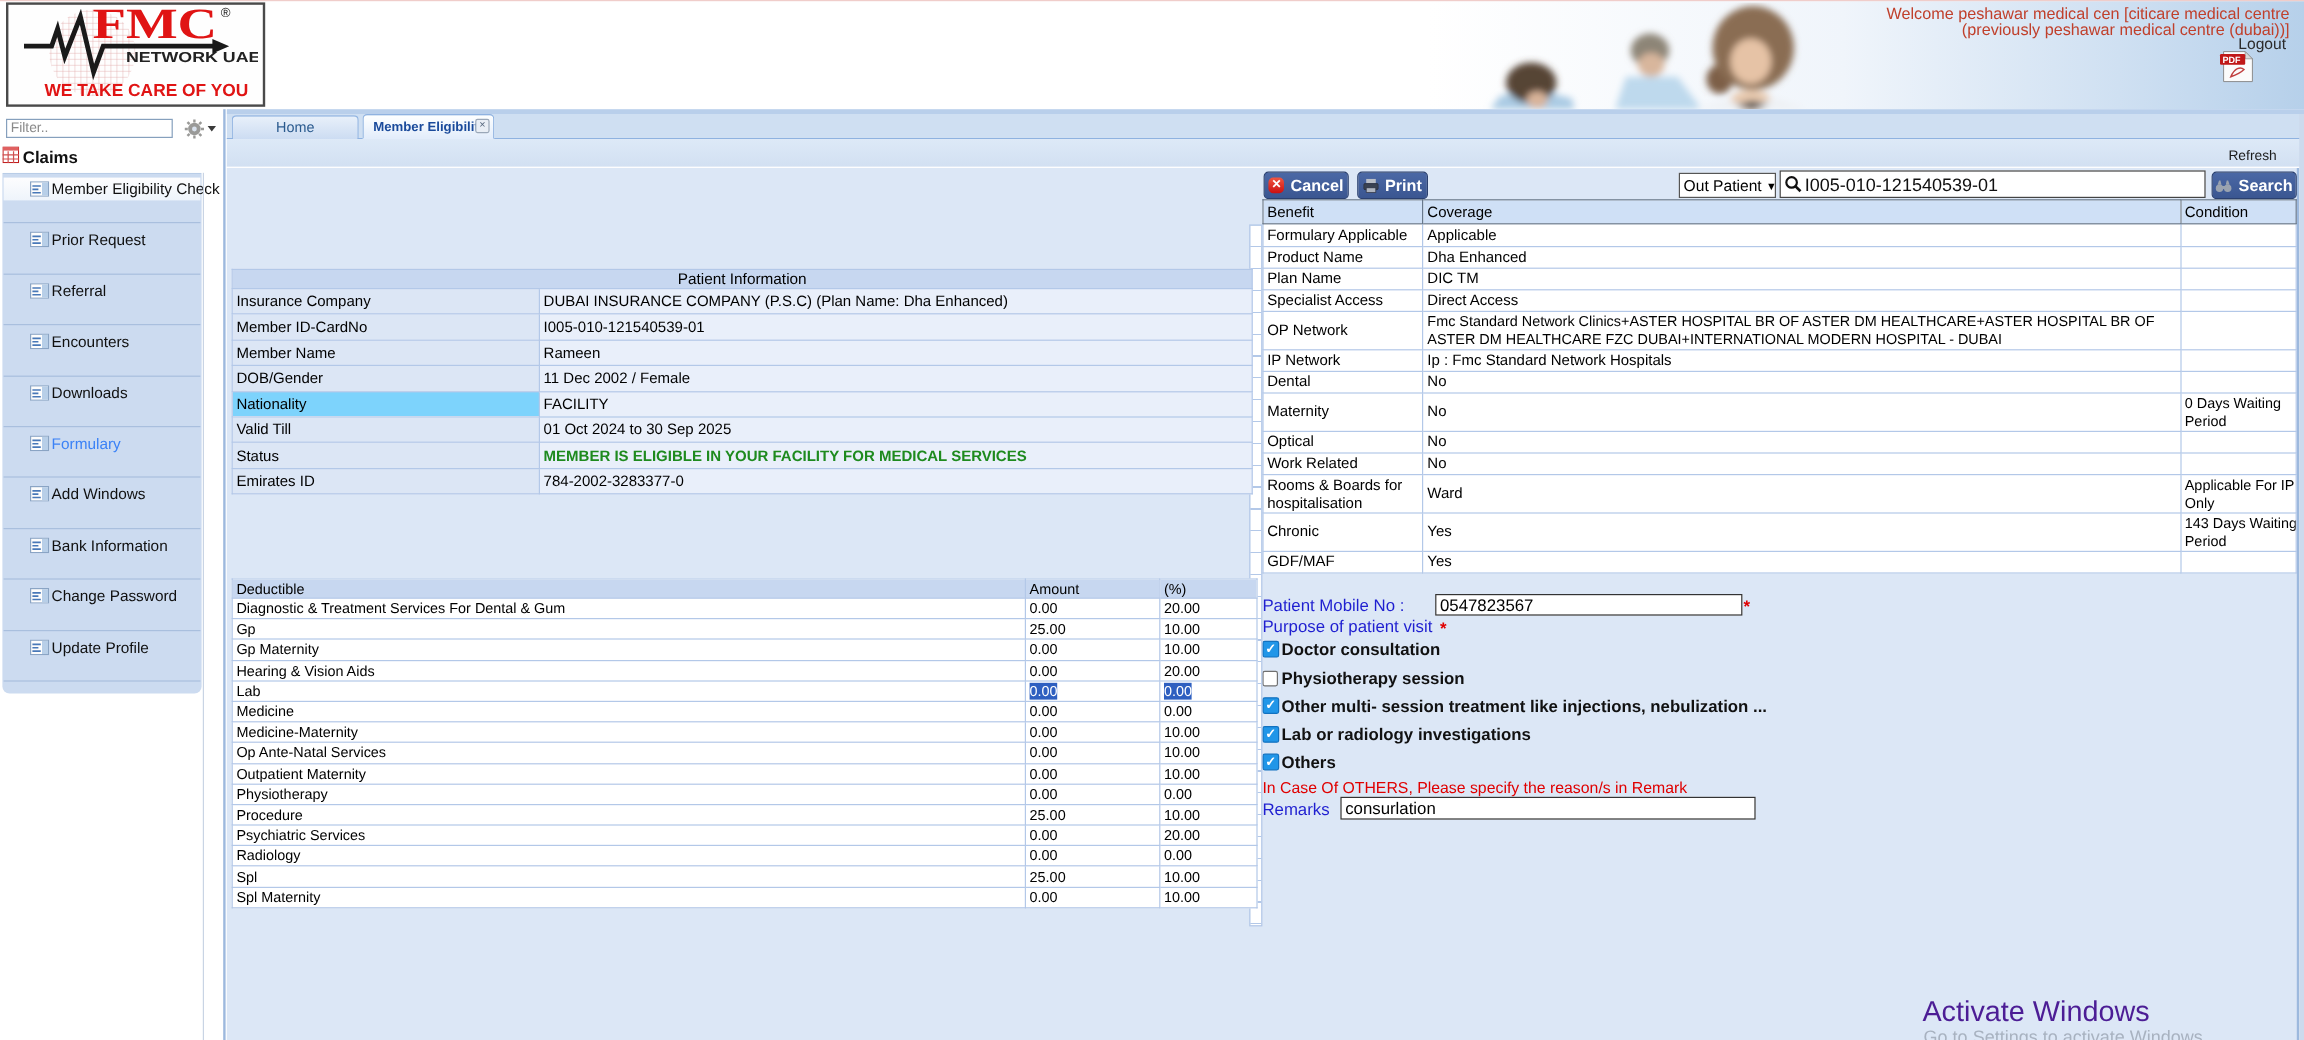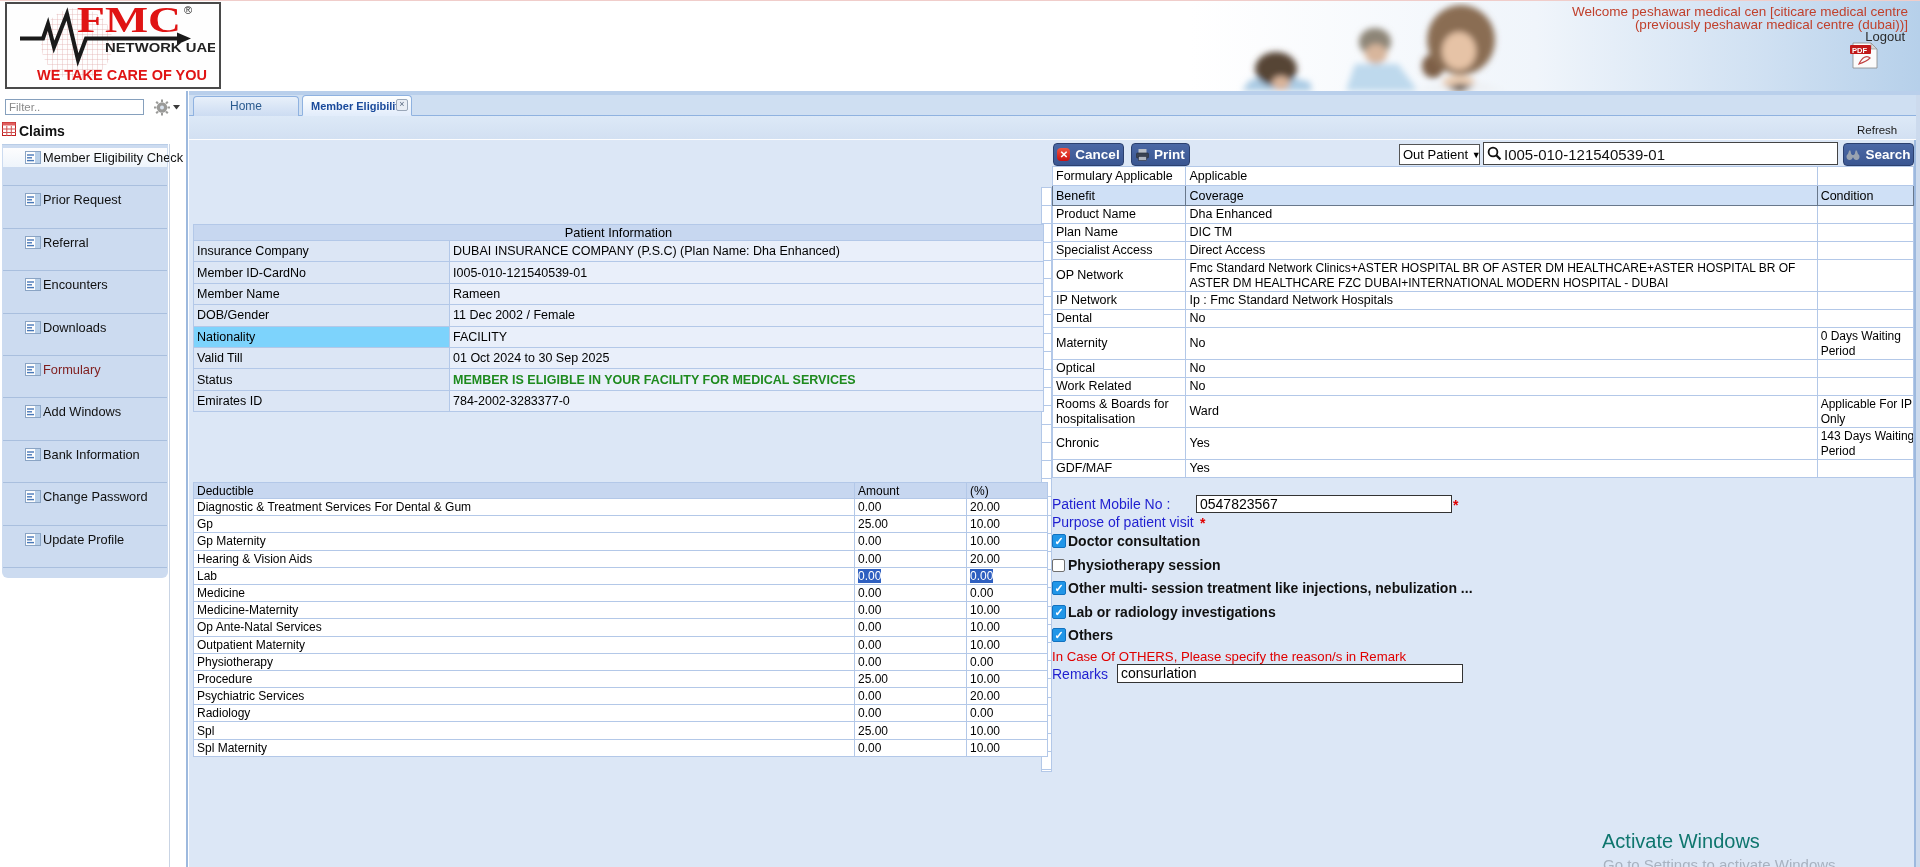--- a/index.html
+++ b/index.html
@@ -166,21 +166,21 @@
     <div class="abs" style="left:3px;top:355px;width:164px;height:1px;background:#a9bfde;"></div>
     <svg class="abs" style="left:25px;top:363px" width="16" height="13" viewBox="0 0 16 13">
       <rect x="0.5" y="0.5" width="15" height="12" fill="#fdfdfd" stroke="#8aa4c4"></rect>
       <rect x="10" y="1" width="5" height="11" fill="#b8cfe8"></rect>
       <g stroke="#4878b8" stroke-width="1.4">
         <line x1="2" y1="4" x2="9" y2="4"></line>
         <line x1="2" y1="6.8" x2="7" y2="6.8"></line>
         <line x1="2" y1="9.6" x2="9" y2="9.6"></line>
       </g>
     </svg>
-    <div class="abs nw" style="left:43px;top:362px;font-size:12.8px;color:#7f1d1d;">Formulary</div>
+    <div class="abs nw" style="left:43px;top:362px;font-size:12.8px;color:#3b82f6;">Formulary</div>
     <div class="abs" style="left:3px;top:397.4px;width:164px;height:1px;background:#a9bfde;"></div>
     <svg class="abs" style="left:25px;top:405.4px" width="16" height="13" viewBox="0 0 16 13">
       <rect x="0.5" y="0.5" width="15" height="12" fill="#fdfdfd" stroke="#8aa4c4"></rect>
       <rect x="10" y="1" width="5" height="11" fill="#b8cfe8"></rect>
       <g stroke="#4878b8" stroke-width="1.4">
         <line x1="2" y1="4" x2="9" y2="4"></line>
         <line x1="2" y1="6.8" x2="7" y2="6.8"></line>
         <line x1="2" y1="9.6" x2="9" y2="9.6"></line>
       </g>
     </svg>
@@ -395,29 +395,29 @@
     </svg>Search</div>
 
 <div class="abs" style="left:1041px;top:187px;width:11px;height:585px;background:repeating-linear-gradient(#fff 0,#fff 17.2px,#b3c8e8 17.2px,#b3c8e8 18.2px);border:1px solid #b3c8e8;box-sizing:border-box;z-index:1;"></div>
 <table class="t abs" id="ben" style="left:1052px;top:166px;width:862px;font-size:12.5px;background:#fff;border:1px solid #5f6f82;">
     <colgroup>
       <col style="width:133px">
       <col style="width:629px">
       <col style="width:96px">
     </colgroup>
 <tbody>
-      <tr style="height: 19px;">
-        <td style="line-height: 15px;">Formulary Applicable</td>
-        <td style="line-height: 15px;">Applicable</td>
-        <td style="line-height: 15px; font-size: 12px;"></td>
-      </tr>
-<tr style="height:20px;">
+      <tr style="height:20px;">
         <td style="background:#cfe0f6;border-color:#68788c;">Benefit</td>
         <td style="background:#cfe0f6;border-color:#68788c;">Coverage</td>
         <td style="background:#cfe0f6;border-color:#68788c;">Condition</td>
+      </tr>
+<tr style="height: 19px;">
+        <td style="line-height: 15px;">Formulary Applicable</td>
+        <td style="line-height: 15px;">Applicable</td>
+        <td style="line-height: 15px; font-size: 12px;"></td>
       </tr>
       <tr style="height: 18px;">
         <td style="line-height: 15px;">Product Name</td>
         <td style="line-height: 15px;">Dha Enhanced</td>
         <td style="line-height: 15px; font-size: 12px;"></td>
       </tr>
       <tr style="height: 18px;">
         <td style="line-height: 15px;">Plan Name</td>
         <td style="line-height: 15px;">DIC TM</td>
         <td style="line-height: 15px; font-size: 12px;"></td>
@@ -497,14 +497,14 @@
     <span class="cblbl">Lab or radiology investigations</span>
   </div>
 <div class="cbrow" style="top:627px;">
     <span class="cb">✓</span>
     <span class="cblbl">Others</span>
   </div>
 <div class="abs nw" style="left:1052px;top:649px;font-size:13.2px;color:#e00000;">In Case Of OTHERS, Please specify the reason/s in Remark</div>
 <div class="abs nw blbl" style="left:1052px;top:666px;">Remarks</div>
 <div class="abs" style="left:1117px;top:664px;width:338px;height:17px;border:1px solid #333;background:#fff;font-size:14px;padding:0 3px;">consurlation</div>
 
-<div class="abs nw" style="left:1602px;top:830px;font-size:20px;color:#0f766e;">Activate Windows</div>
+<div class="abs nw" style="left:1602px;top:830px;font-size:24px;color:#4c1d95;">Activate Windows</div>
 <div class="abs nw" style="left:1603px;top:856px;font-size:15px;color:#a8b2c0;">Go to Settings to activate Windows.</div>
 
 </body></html>

